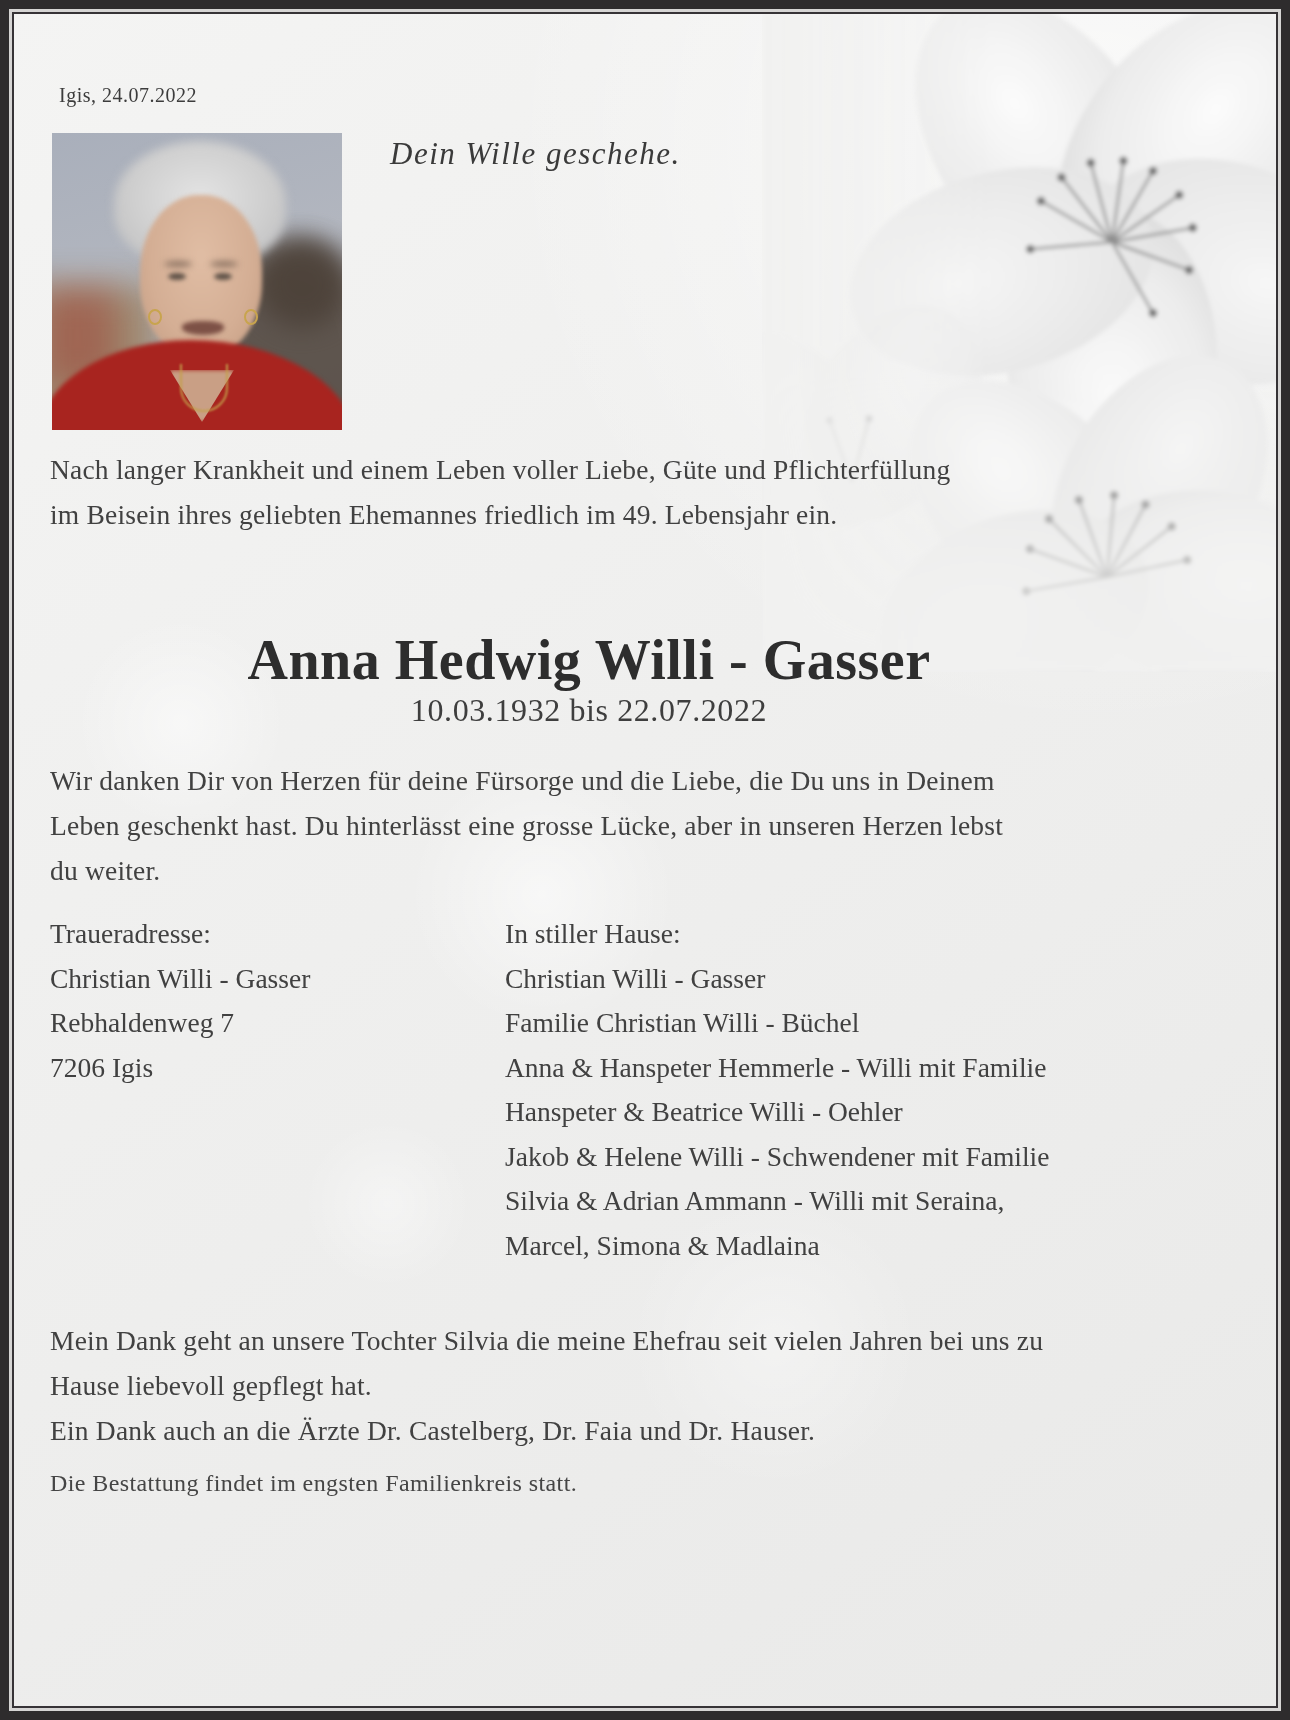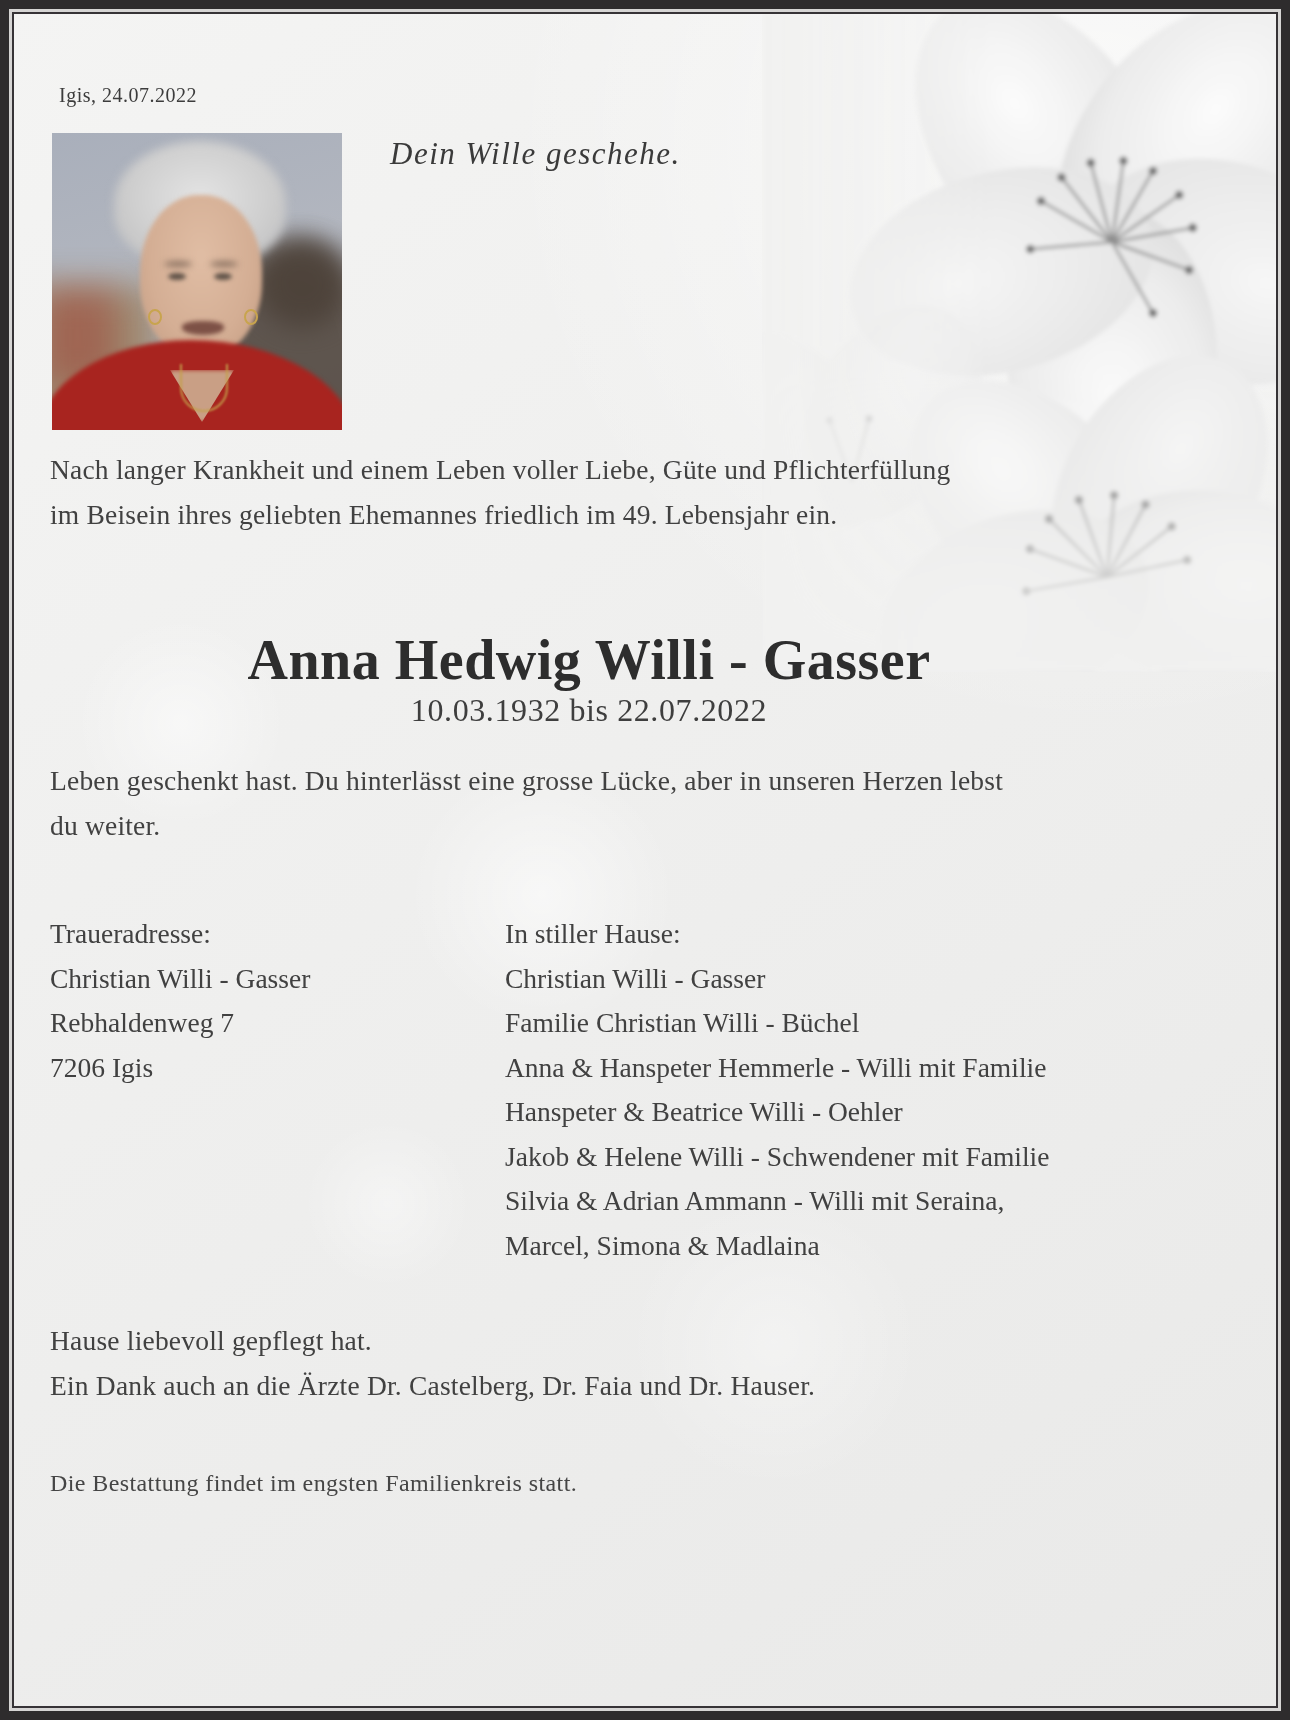--- a/index.html
+++ b/index.html
@@ -171,20 +171,21 @@
 
     <div class="para intro">
       <div>Nach langer Krankheit und einem Leben voller Liebe, Güte und Pflichterfüllung</div>
       <div>im Beisein ihres geliebten Ehemannes friedlich im 49. Lebensjahr ein.</div>
     </div>
 
     <div class="name">Anna Hedwig Willi - Gasser</div>
     <div class="life-dates">10.03.1932 bis 22.07.2022</div>
 
     <div class="para thanks">
+      <div>Wir danken Dir von Herzen für deine Fürsorge und die Liebe, die Du uns in Deinem</div>
       <div>Leben geschenkt hast. Du hinterlässt eine grosse Lücke, aber in unseren Herzen lebst</div>
       <div>du weiter.</div>
     </div>
 
     <div class="col col-left">
       <div>Traueradresse:</div>
       <div>Christian Willi - Gasser</div>
       <div>Rebhaldenweg 7</div>
       <div>7206 Igis</div>
     </div>
@@ -194,20 +195,21 @@
       <div>Christian Willi - Gasser</div>
       <div>Familie Christian Willi - Büchel</div>
       <div>Anna &amp; Hanspeter Hemmerle - Willi mit Familie</div>
       <div>Hanspeter &amp; Beatrice Willi - Oehler</div>
       <div>Jakob &amp; Helene Willi - Schwendener mit Familie</div>
       <div>Silvia &amp; Adrian Ammann - Willi mit Seraina,</div>
       <div>Marcel, Simona &amp; Madlaina</div>
     </div>
 
     <div class="para gratitude">
+      <div>Mein Dank geht an unsere Tochter Silvia die meine Ehefrau seit vielen Jahren bei uns zu</div>
       <div>Hause liebevoll gepflegt hat.</div>
       <div>Ein Dank auch an die Ärzte Dr. Castelberg, Dr. Faia und Dr. Hauser.</div>
     </div>
 
     <div class="funeral">Die Bestattung findet im engsten Familienkreis statt.</div>
 
   </div>
 
   <div class="frame-gap"></div>
   <div class="frame-outer"></div>

